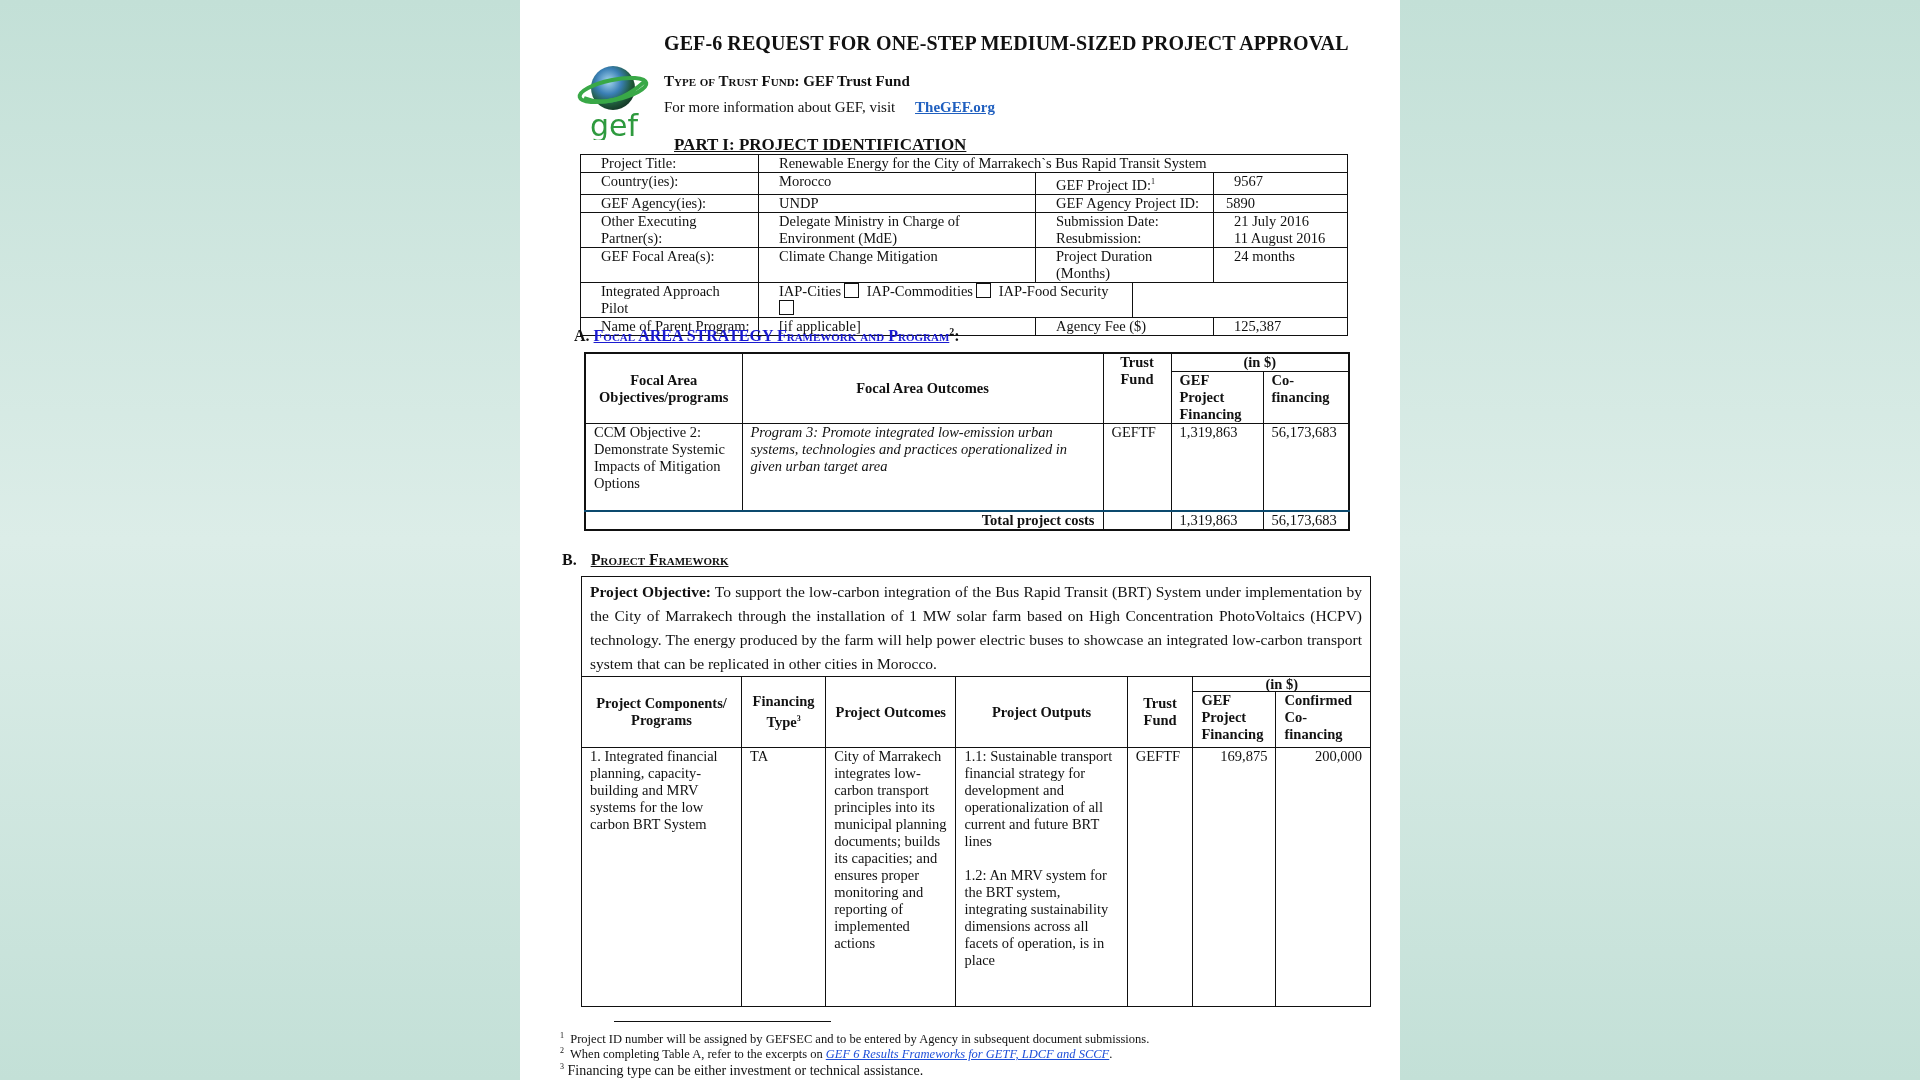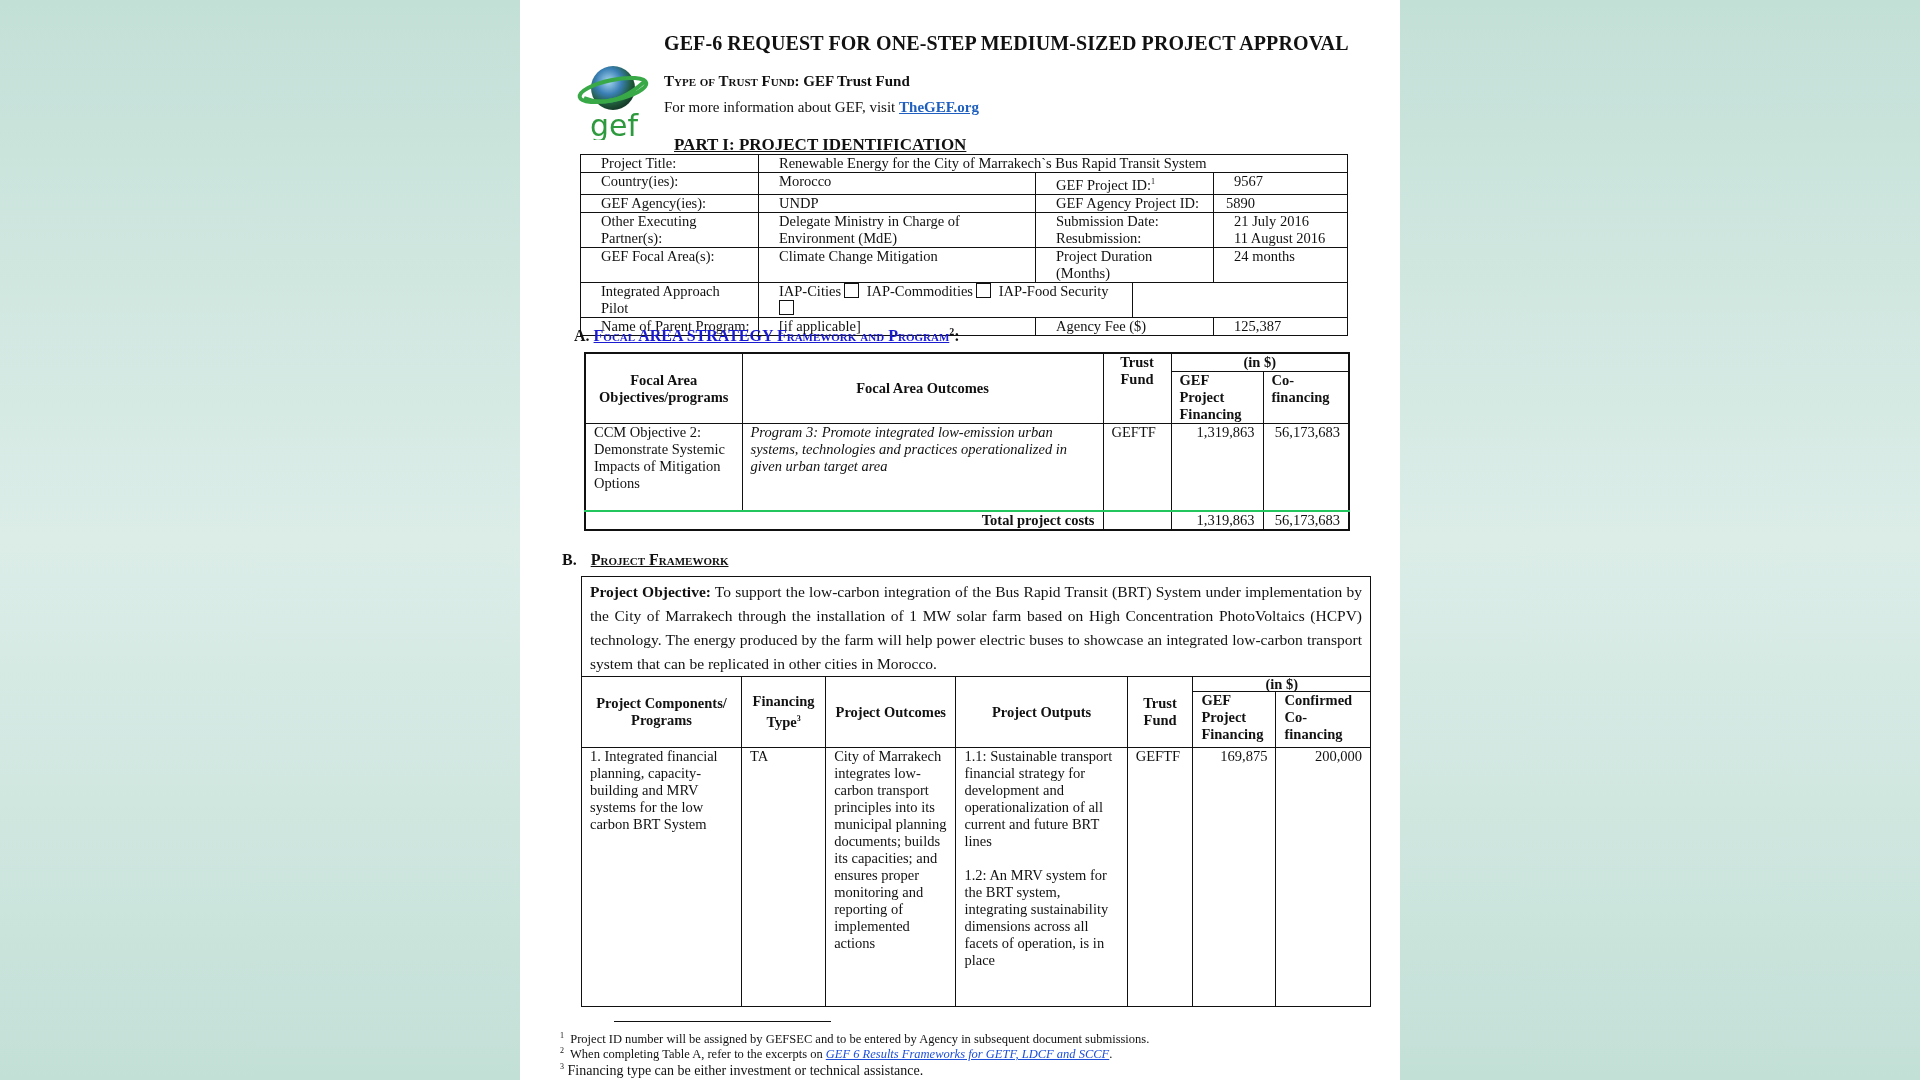--- a/index.html
+++ b/index.html
@@ -12,42 +12,42 @@
   .page {
     position:absolute; left:520px; top:0; width:880px; height:1080px;
     background:#ffffff; overflow:hidden;
   }
   .abs { position:absolute; }
   .title { left:144px; top:32px; font-size:20px; font-weight:bold; white-space:nowrap; letter-spacing:0.1px; }
   .logo { left:56px; top:60px; width:74px; height:80px; }
   .trust { left:144px; top:73px; font-size:15px; font-weight:bold; white-space:nowrap; }
   .trust .sc { font-variant: small-caps; }
   .moreinfo { left:144px; top:99px; font-size:15px; white-space:nowrap; }
-  .moreinfo a { color:#1f5fbf; font-weight:bold; text-decoration:underline; }
+  .moreinfo a { color:#1f5fbf; font-weight:bold; text-decoration:underline;margin-left:16px; }
   .part1 { left:154px; top:135px; font-size:17px; font-weight:bold; text-decoration:underline; white-space:nowrap; }
 
   table { border-collapse:collapse; position:absolute; table-layout:fixed; }
   td, th { border:1px solid #111; padding:0 8px; vertical-align:top; font-size:14.5px; line-height:17px; font-weight:normal; text-align:left; }
 
   
   .t1 { left:60px; top:154px; width:767px; }
   .t1 td { height:16px;padding-left:20px; }
   .cb { display:inline-block; width:13px; height:13px; border:1px solid #111; vertical-align:-2px; margin:0 4px 0 3px; background:#fff; }
 
   .secA { left:54px; top:326px; font-size:16px; font-weight:bold; white-space:nowrap; }
   .secA a { color:#1a1ad0; text-decoration:underline; font-variant: small-caps; }
   .secA sup { font-size:10px; }
 
   
   .tA { left:64px; top:352px; width:765px; border:2px solid #111; }
   .tA th { font-weight:bold; text-align:center; vertical-align:middle; }
   .tA th.left { text-align:left; vertical-align:top; }
-  .tA .num { text-align:right; }
+  .tA .num { }
   .tA .it { font-style:italic; }
-  .tA .total td { border-top:2px solid #22c55e; }
+  .tA .total td { border-top:2px solid #0c4a6e; }
 
   .secB { left:42px; top:551px; font-size:16px; font-weight:bold; white-space:nowrap; }
   .secB .sc { font-variant: small-caps; margin-left:14px;text-decoration:underline; }
 
   
   .tB { left:61px; top:576px; width:790px; }
   .tB td { font-size:14.5px; }
   .tB .obj { font-size:15.5px; line-height:24px; text-align:justify; height:94px; padding:3px 8px 0 8px; }
   .tB th { font-weight:bold; text-align:center; vertical-align:middle; }
   .tB th.left { text-align:left; vertical-align:top; }

